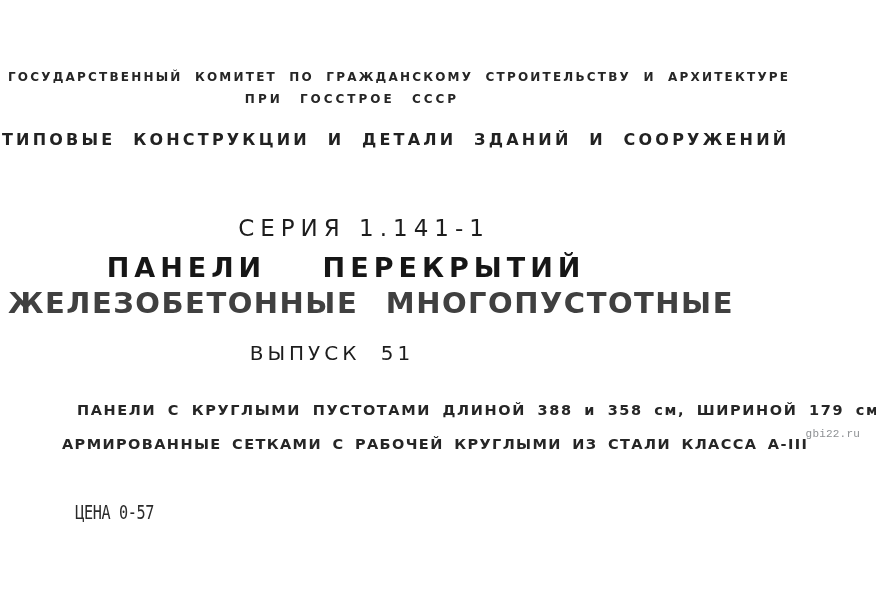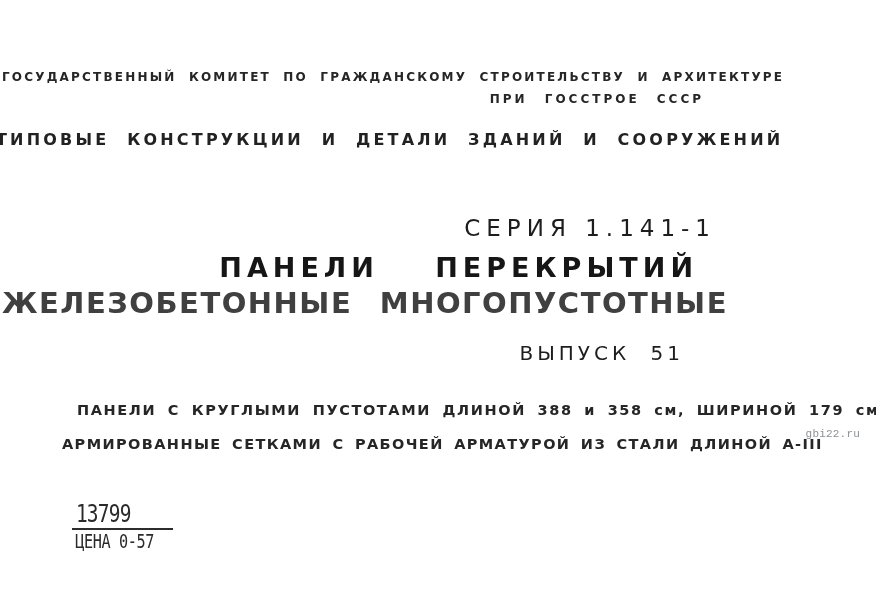--- a/index.html
+++ b/index.html
@@ -9,21 +9,21 @@
   }
   .page {
     position: relative;
     width: 876px;
     height: 614px;
     background: #ffffff;
     overflow: hidden;
     font-family: "DejaVu Sans", "Liberation Sans", sans-serif;
     color: #1f1f1f;
   }
-  .abs { position: absolute; left: 2px; width: 716px; text-align: right; white-space: nowrap; }
+  .abs { position: absolute; left: 8px; width: 716px; text-align: center; white-space: nowrap; }
 
   
   .org-line1 {
     top: 70px;
     font-size: 12px;
     font-weight: 700;
     letter-spacing: 2.2px;
     word-spacing: 6px;
     color: #262626;
   }
@@ -166,24 +166,21 @@
   <div class="abs series">СЕРИЯ 1.141-1</div>
 
   <div class="abs title-line1">ПАНЕЛИ ПЕРЕКРЫТИЙ</div>
 
   <div class="abs title-line2">ЖЕЛЕЗОБЕТОННЫЕ МНОГОПУСТОТНЫЕ</div>
 
   <div class="abs issue">ВЫПУСК 51</div>
 
   <div class="abs desc desc-line1">ПАНЕЛИ С КРУГЛЫМИ ПУСТОТАМИ ДЛИНОЙ 388 и 358 см, ШИРИНОЙ 179 см,</div>
 
-  <div class="abs desc desc-line2">АРМИРОВАННЫЕ СЕТКАМИ С РАБОЧЕЙ АРМАТУРОЙ ИЗ СТАЛИ ДЛИНОЙ А-III</div>
+  <div class="abs desc desc-line2">АРМИРОВАННЫЕ СЕТКАМИ С РАБОЧЕЙ КРУГЛЫМИ ИЗ СТАЛИ КЛАССА А-III</div>
 
   <div class="stamp">
-    <div class="stamp-number-row">
-      <span class="stamp-number">13799</span>
-    </div>
     <span class="stamp-price">ЦЕНА 0-57</span>
   </div>
 
   <div class="watermark">gbi22.ru</div>
 
 </div>
 
 </body></html>

